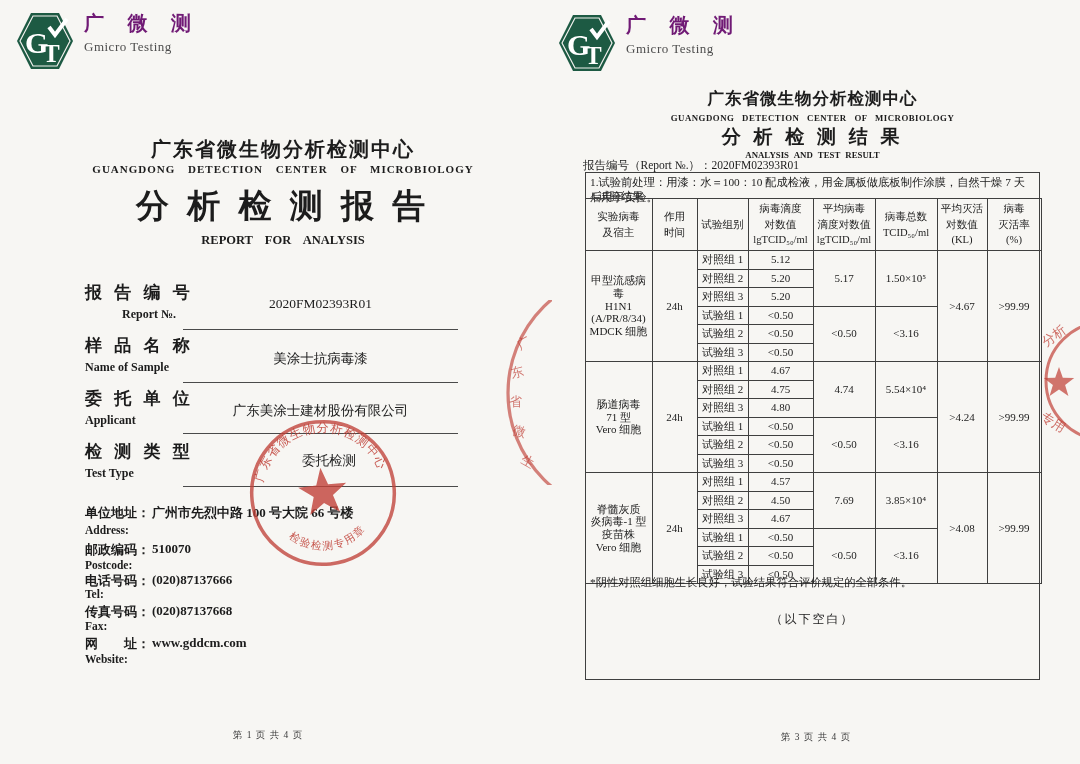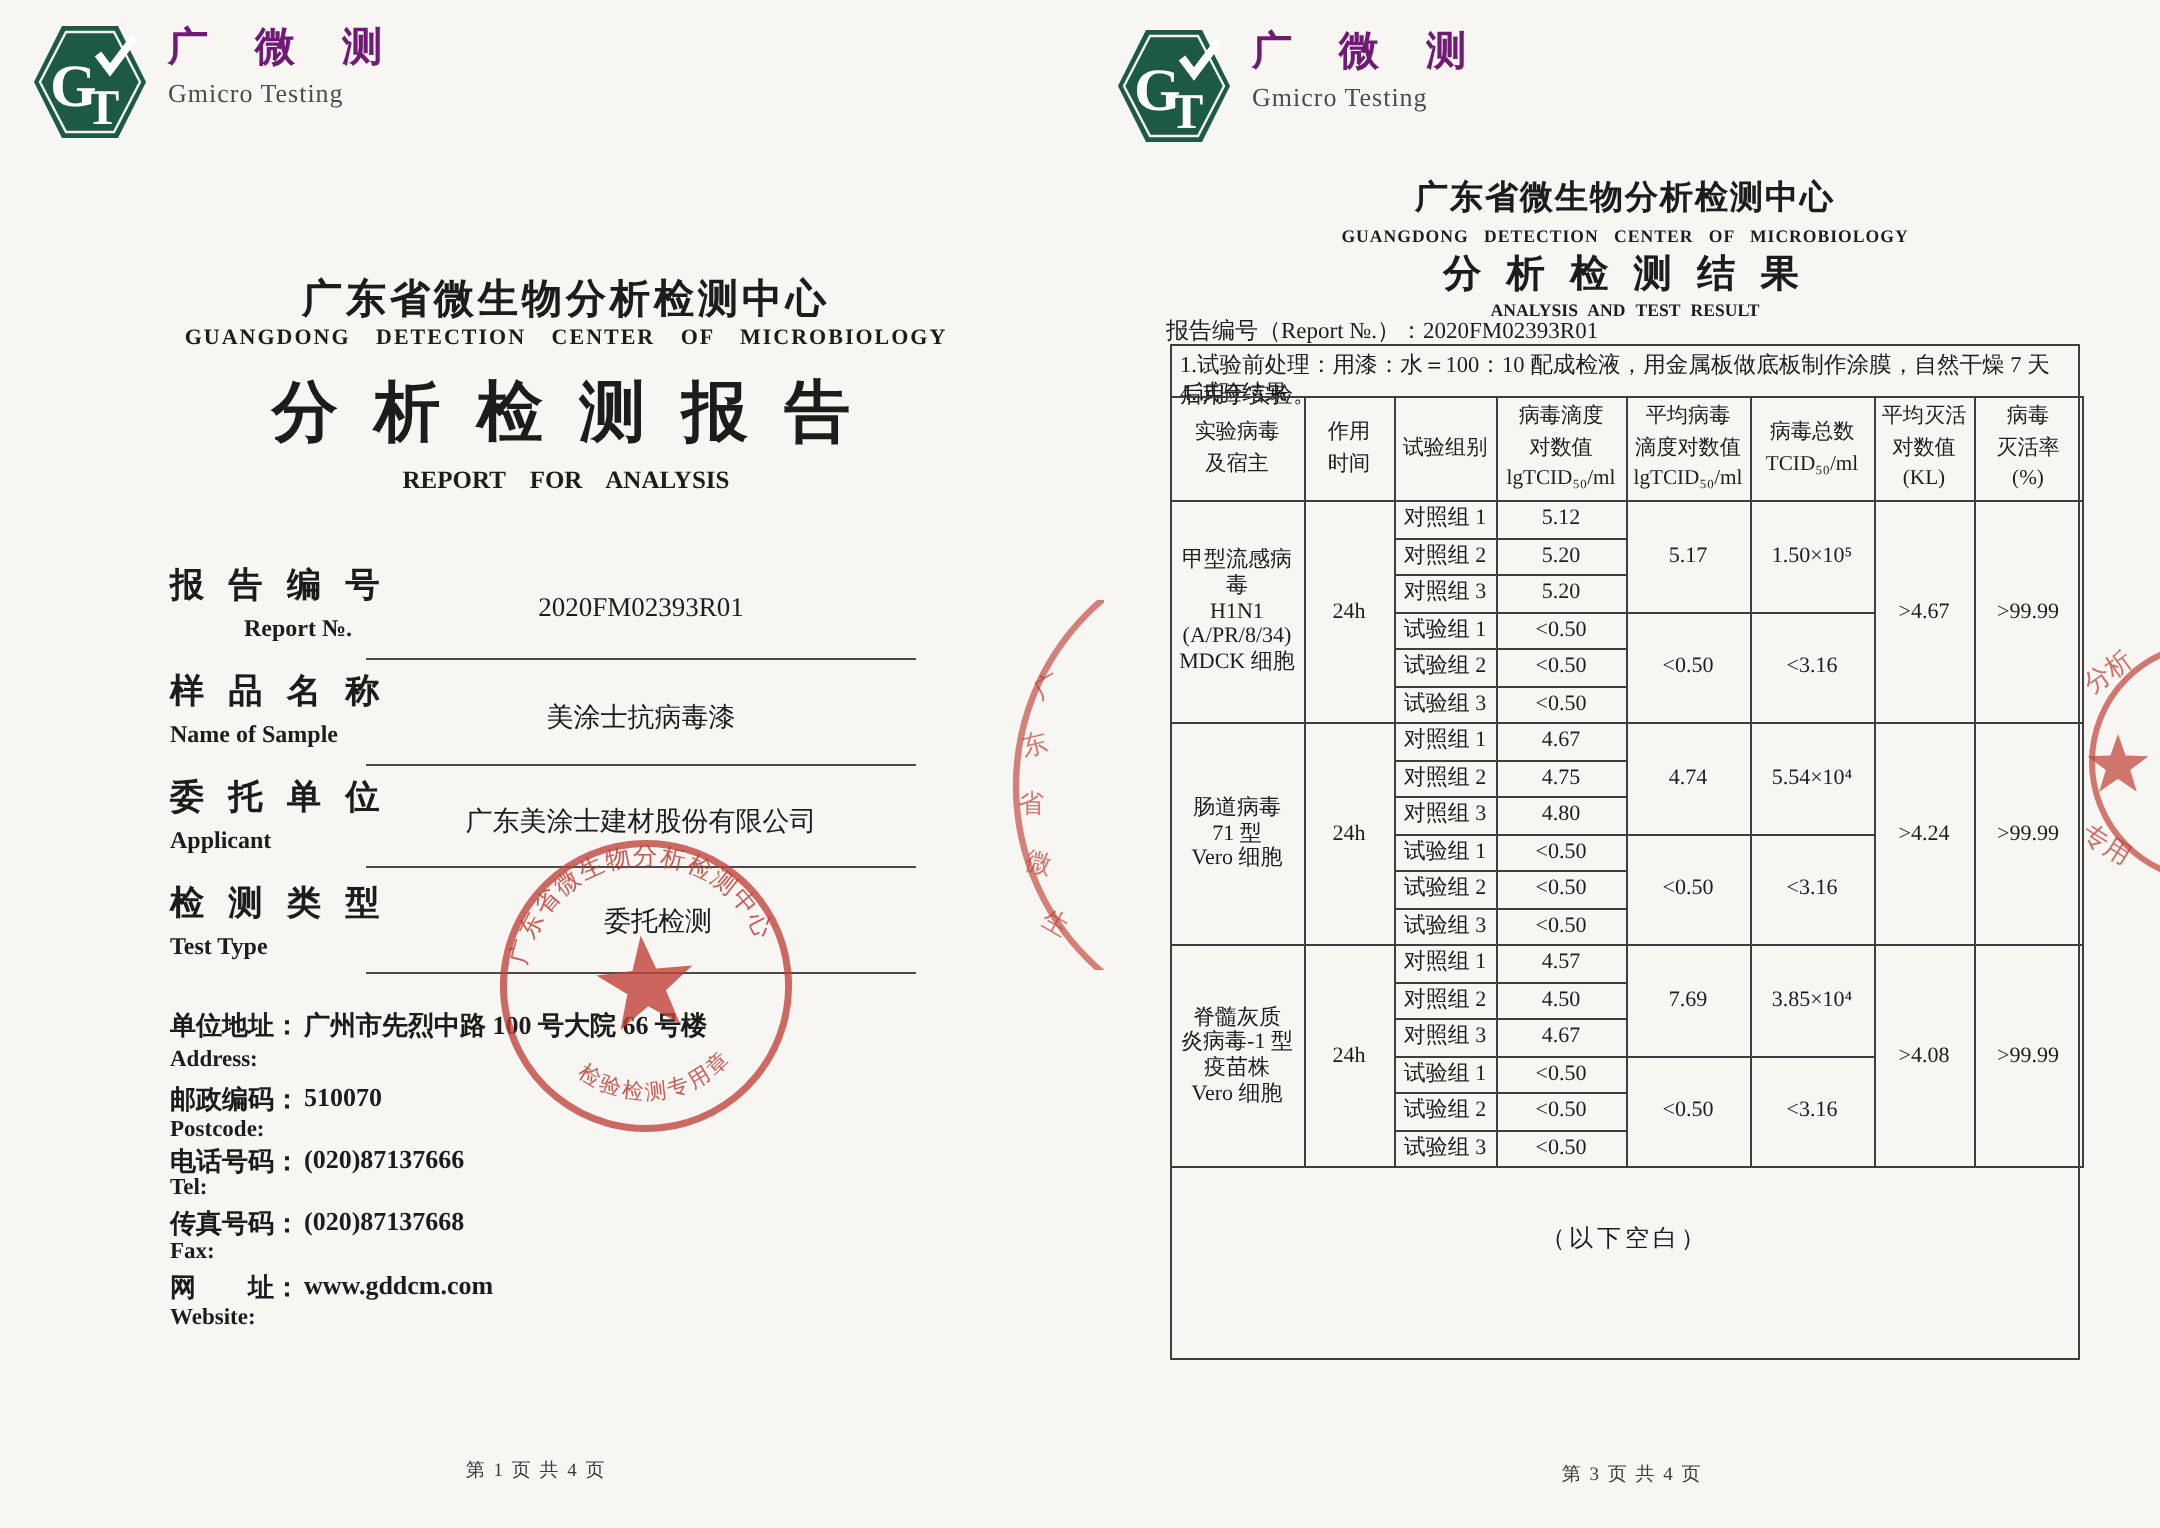--- a/index.html
+++ b/index.html
@@ -293,20 +293,21 @@
             <td>试验组 2</td>
             <td>&lt;0.50</td>
           </tr>
         <tr>
             <td>试验组 3</td>
             <td>&lt;0.50</td>
           </tr>
       </tbody>
     </table>
 
+    <div class="abs footnote" style="left:4px;top:402px;width:445px;">*阴性对照组细胞生长良好，试验结果符合评价规定的全部条件。</div>
     <div class="abs blanknote" style="left:0;top:438px;">（以下空白）</div>
   </div>
 
   <div class="abs pgfoot" style="left:706px;top:731px;">第 3 页 共 4 页</div>
 
   <svg class="abs stamp" style="left:500px;top:300px;" width="52" height="185" viewBox="0 0 52 185">
     <circle cx="130" cy="93" r="122" fill="none" stroke="#c04138" stroke-width="3.2" opacity="0.65"></circle>
     <text x="20" y="50" font-size="13" fill="#c04138" opacity="0.7" transform="rotate(-30 20 50)">广</text>
     <text x="12" y="78" font-size="13" fill="#c04138" opacity="0.7" transform="rotate(-14 12 78)">东</text>
     <text x="9" y="106" font-size="13" fill="#c04138" opacity="0.7">省</text>

